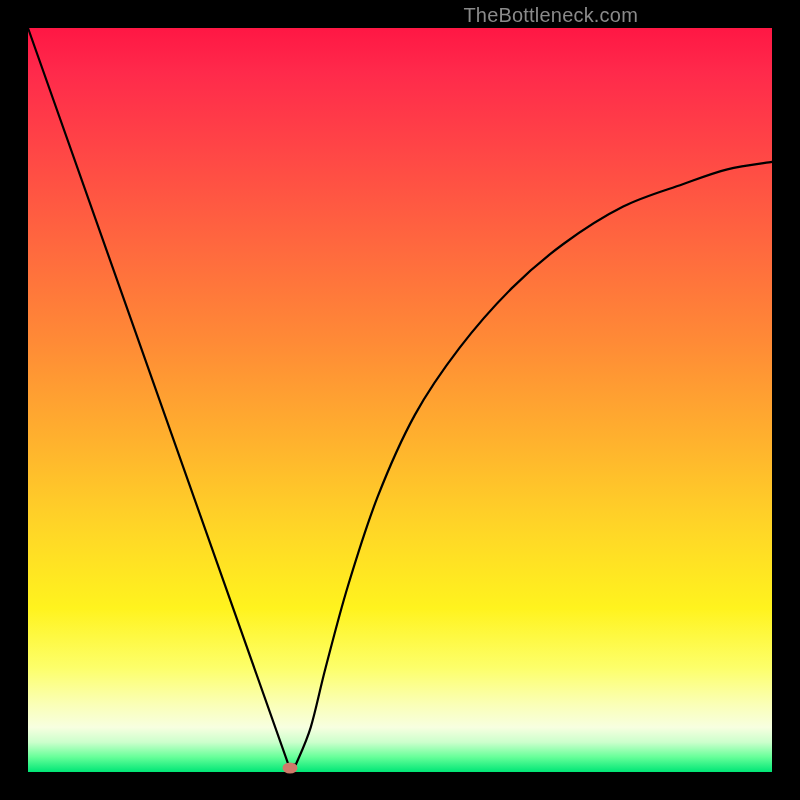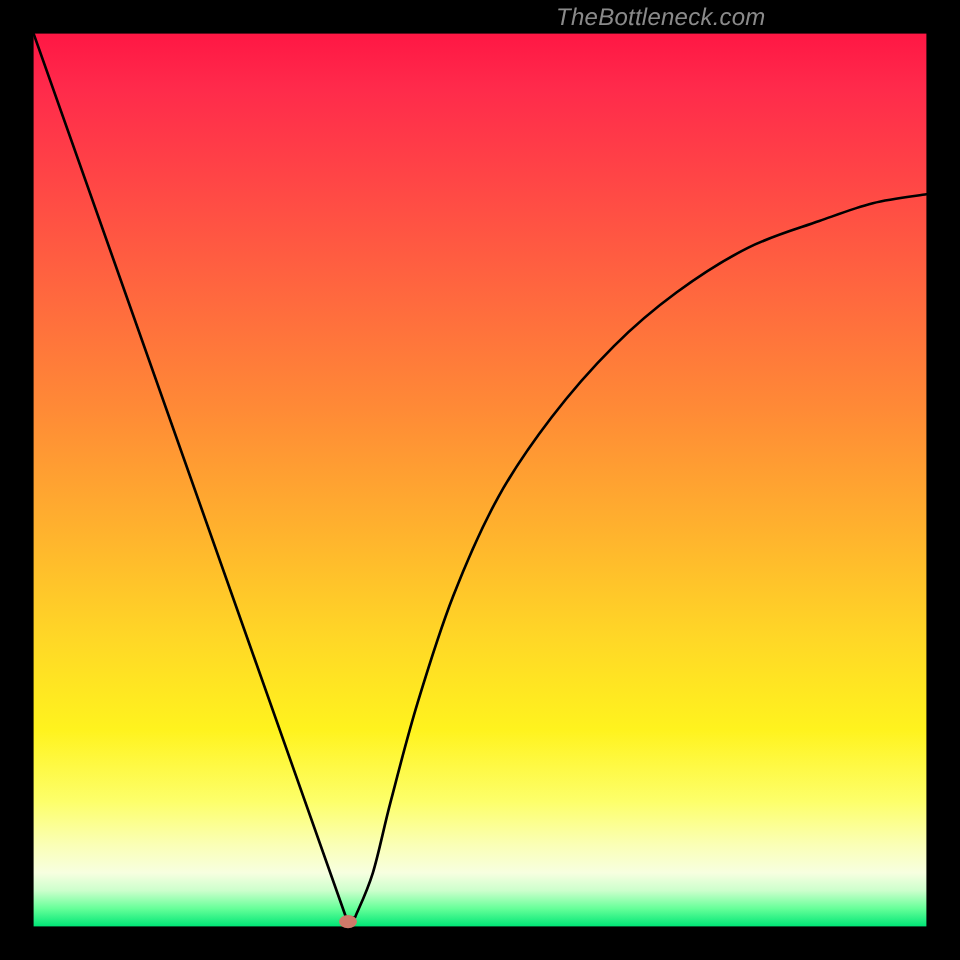--- a/index.html
+++ b/index.html
@@ -11,21 +11,20 @@
     overflow: hidden;
     font-family: Arial, Helvetica, sans-serif;
   }
   .frame {
     position: absolute;
     left: 0;
     top: 0;
     width: 648px;
     height: 800px;
     background: #000;
-    font-style: italic;
   }
   .plot {
     position: absolute;
     left: 28px;
     top: 28px;
     width: 744px;
     height: 744px;
     
     background: linear-gradient(to bottom,
       #ff1744 0%,

